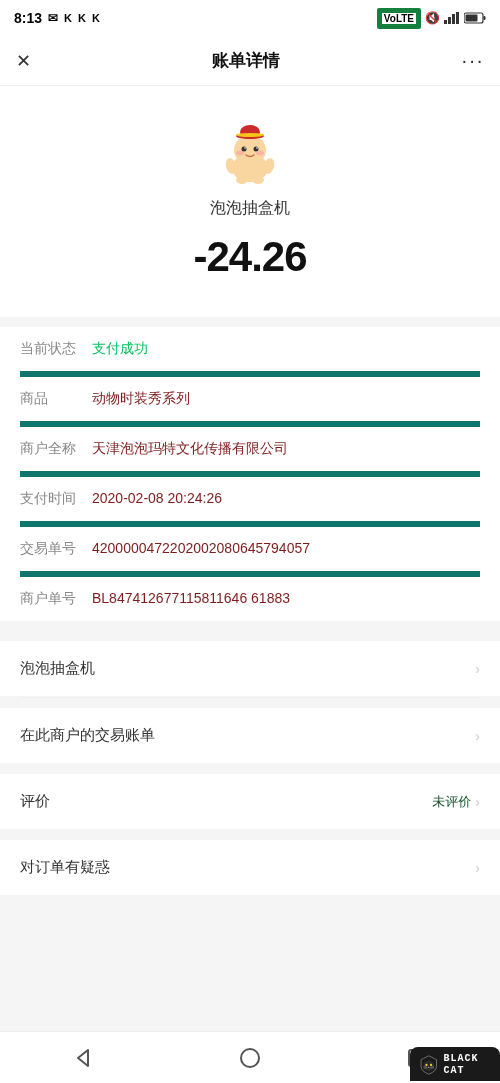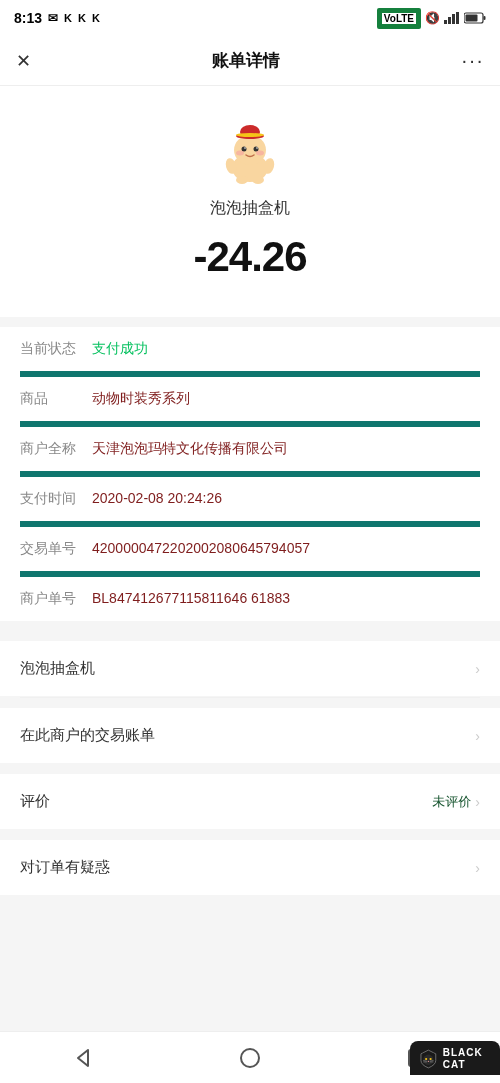--- a/index.html
+++ b/index.html
@@ -164,21 +164,22 @@
     
     .blackcat-badge {
       position: fixed;
       bottom: 0;
       right: 0;
       width: 90px;
       height: 56px;
       display: flex;
       flex-direction: column;
       justify-content: flex-end;
-      padding-bottom: 8px;
+      padding-bottom: 2px;
+      font-family: Liberation Mono, monospace;
     }
     .blackcat-inner {
       background: #1a1a1a;
       border-radius: 8px 8px 0 0;
       padding: 4px 8px 2px;
       display: flex;
       align-items: center;
       gap: 4px;
     }
     .blackcat-text {

